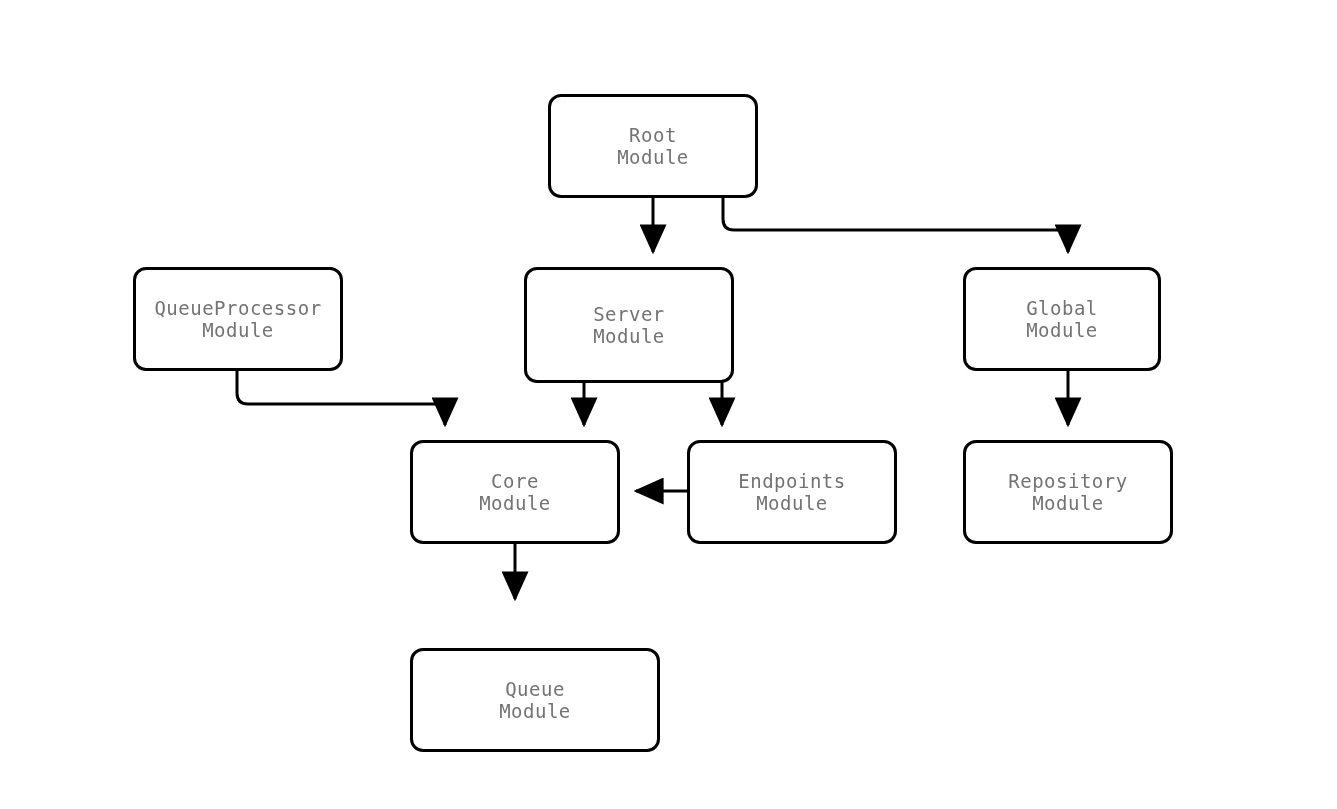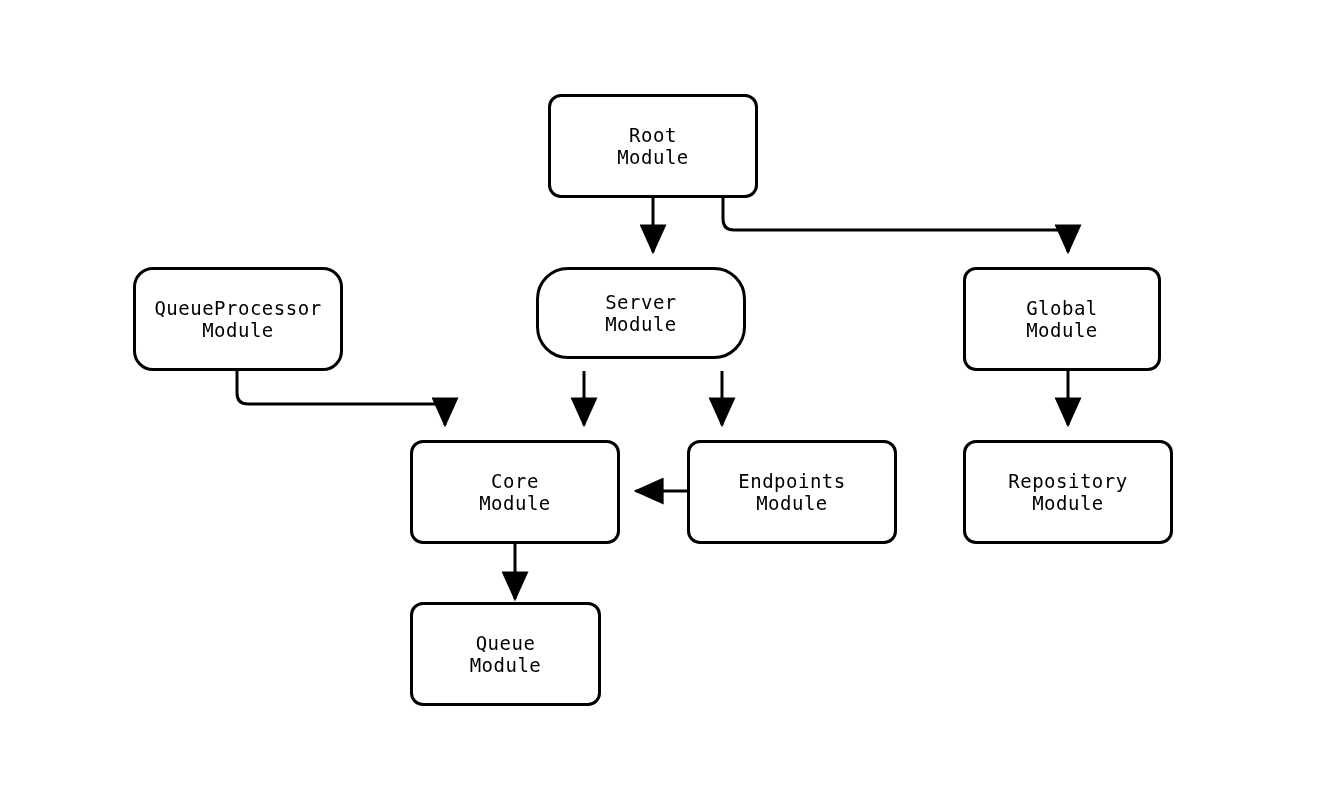--- a/index.html
+++ b/index.html
@@ -34,21 +34,21 @@
     border-radius: 13px;
     display: flex;
     flex-direction: column;
     align-items: center;
     justify-content: center;
     z-index: 2;
   }
   .node-line {
     font-size: 19px;
     line-height: 22px;
-    color: #000000;
+    color: #737373;
     letter-spacing: 0.5px;
     white-space: pre;
     text-align: center;
   }
 </style>
 </head>
 <body>
 
 <div id="diagram-root">
 
@@ -74,26 +74,26 @@
     <path d="M 1068,371 L 1068,425" fill="none" stroke="#000000" stroke-width="3" marker-end="url(#arrowhead)"></path>
 
     <path d="M 515,544 L 515,599" fill="none" stroke="#000000" stroke-width="3" marker-end="url(#arrowhead)"></path>
   </svg>
 
   <div class="node" style="left:548px; top:94px; width:210px; height:104px;">
     <div class="node-line">Root</div>
     <div class="node-line">Module</div>
   </div>
 
-  <div class="node" style="left:133px; top:267px; width:210px; height:104px;border-radius:20px;">
+  <div class="node" style="left:133px; top:267px; width:210px; height:104px;">
     <div class="node-line">QueueProcessor</div>
     <div class="node-line">Module</div>
   </div>
 
-  <div class="node" style="left:536px; top:267px; width:210px; height:92px;border-radius:32px;">
+  <div class="node" style="left:524px; top:267px; width:210px; height:116px;">
     <div class="node-line">Server</div>
     <div class="node-line">Module</div>
   </div>
 
   <div class="node" style="left:963px; top:267px; width:198px; height:104px;">
     <div class="node-line">Global</div>
     <div class="node-line">Module</div>
   </div>
 
   <div class="node" style="left:410px; top:440px; width:210px; height:104px;">
@@ -104,18 +104,18 @@
   <div class="node" style="left:687px; top:440px; width:210px; height:104px;align-items:center;">
     <div class="node-line">Endpoints</div>
     <div class="node-line">Module</div>
   </div>
 
   <div class="node" style="left:963px; top:440px; width:210px; height:104px;">
     <div class="node-line">Repository</div>
     <div class="node-line">Module</div>
   </div>
 
-  <div class="node" style="left:410px; top:602px; width:191px; height:104px;">
+  <div class="node" style="left:410px; top:648px; width:250px; height:104px;">
     <div class="node-line">Queue</div>
     <div class="node-line">Module</div>
   </div>
 
 </div>
 
 </body></html>

